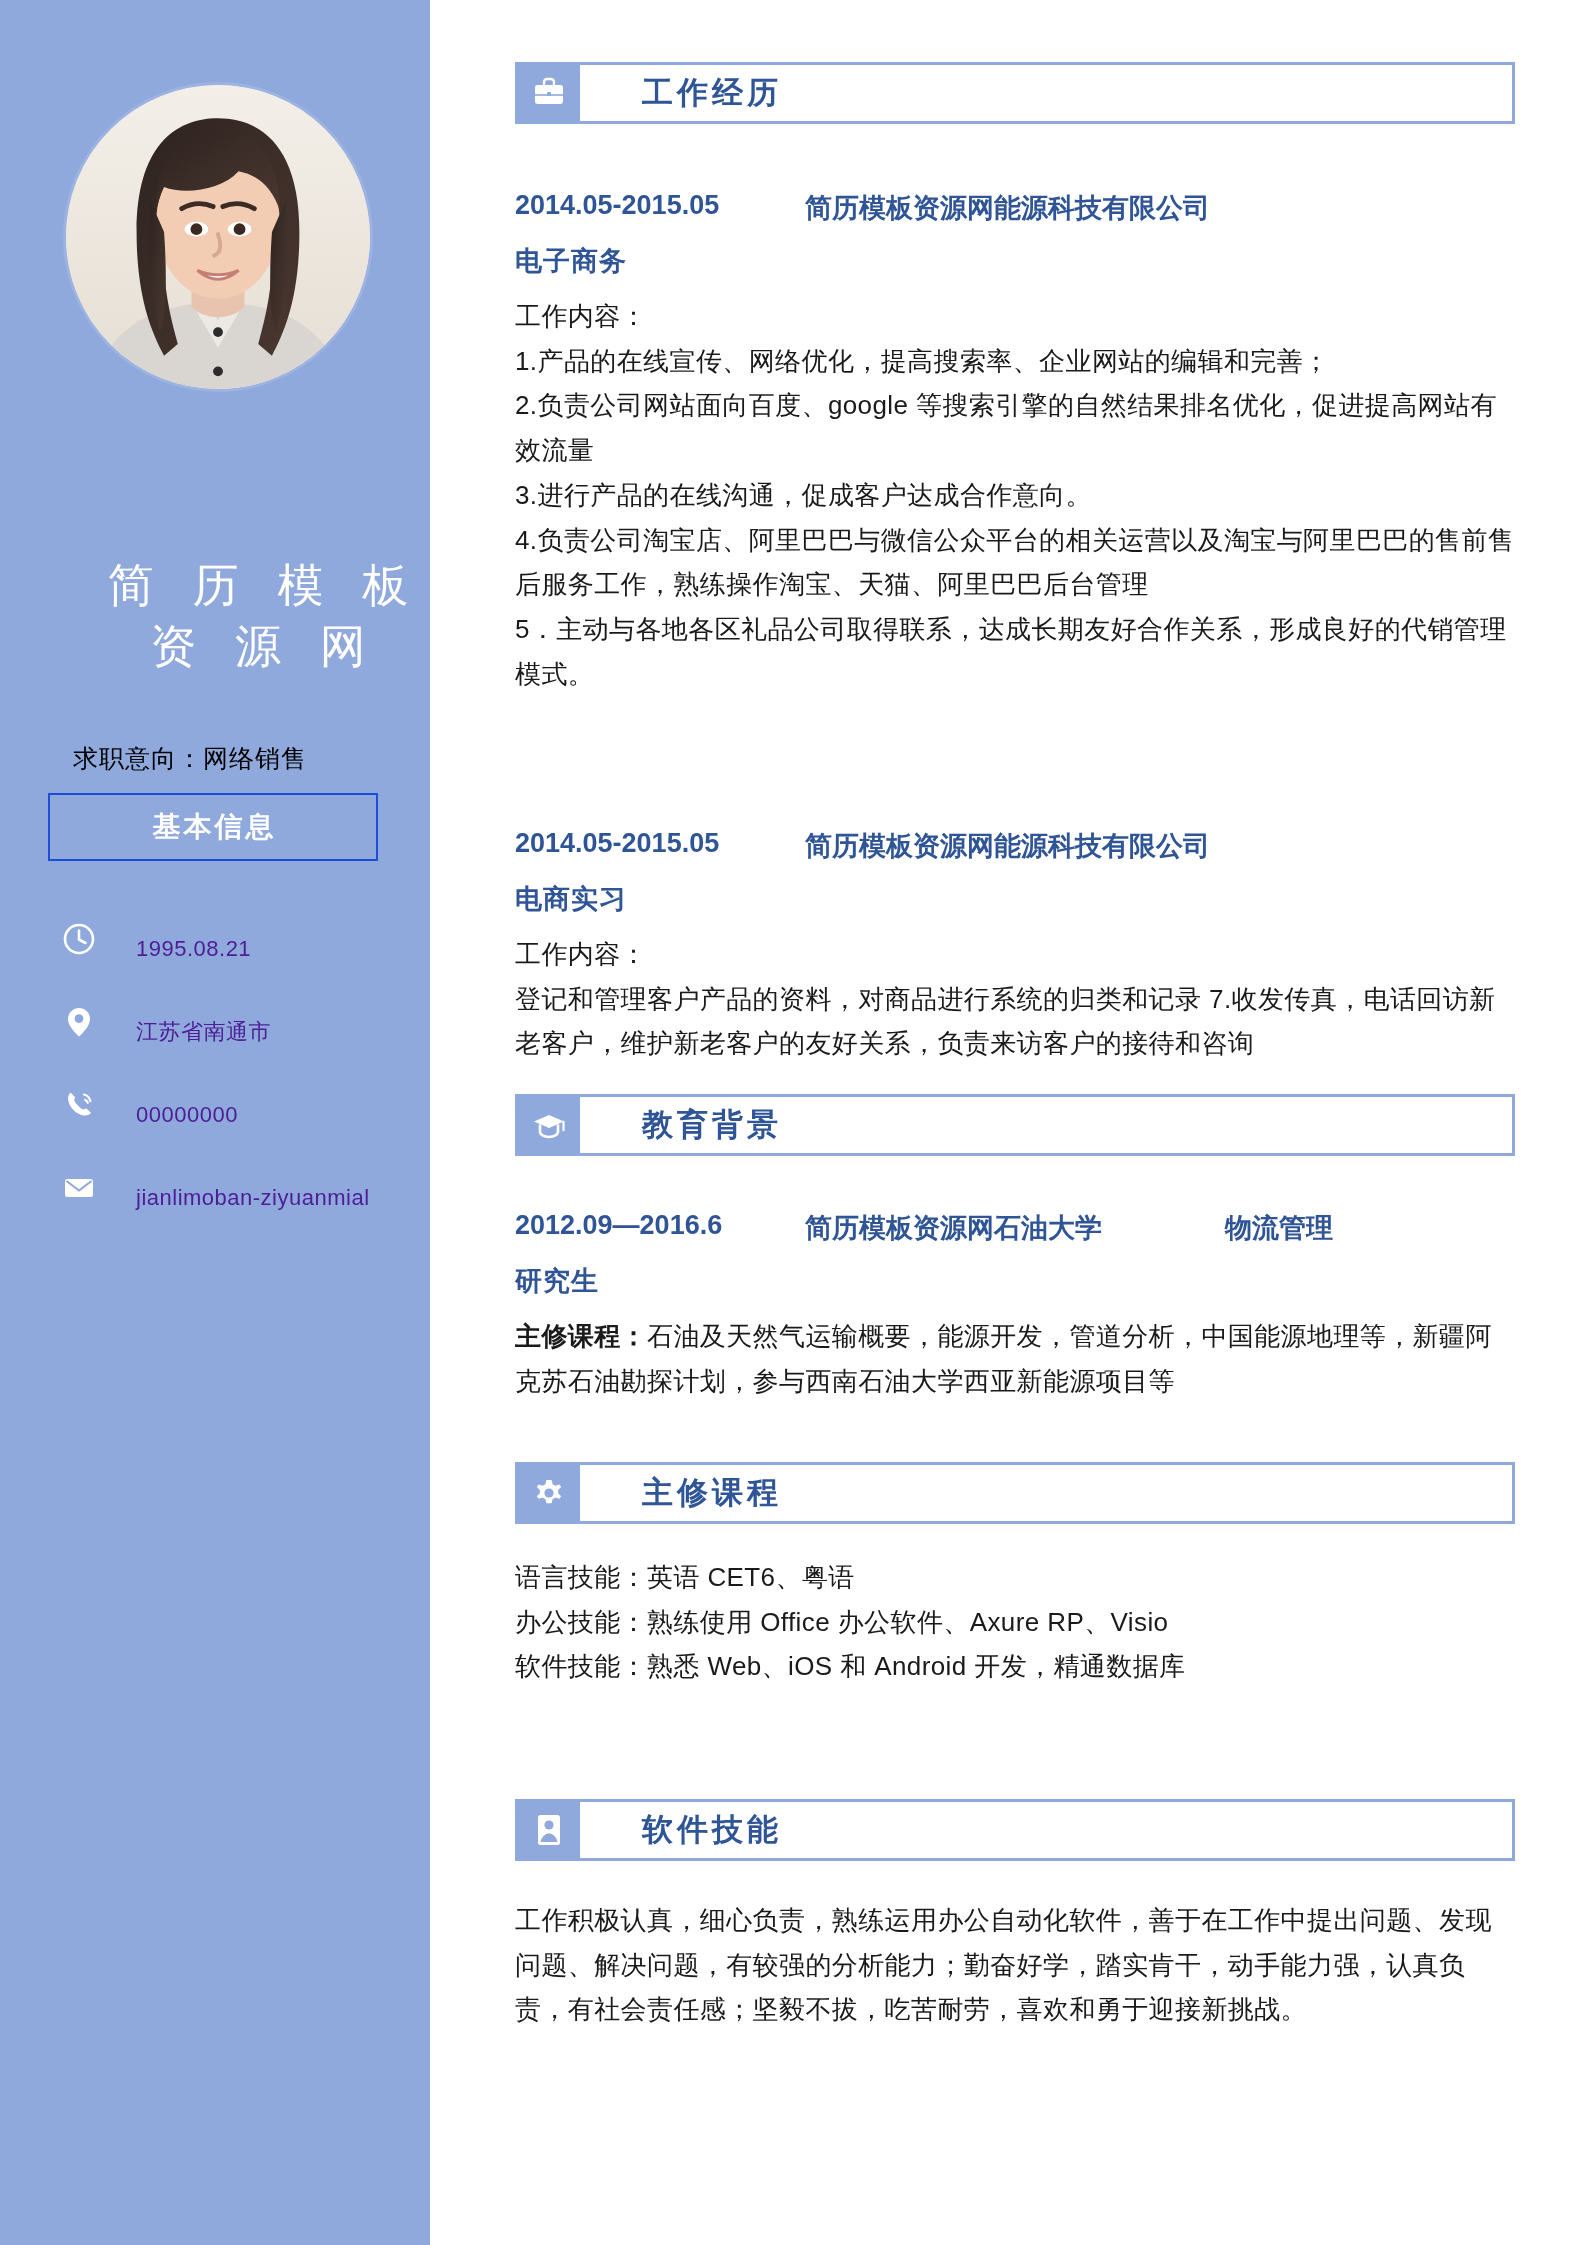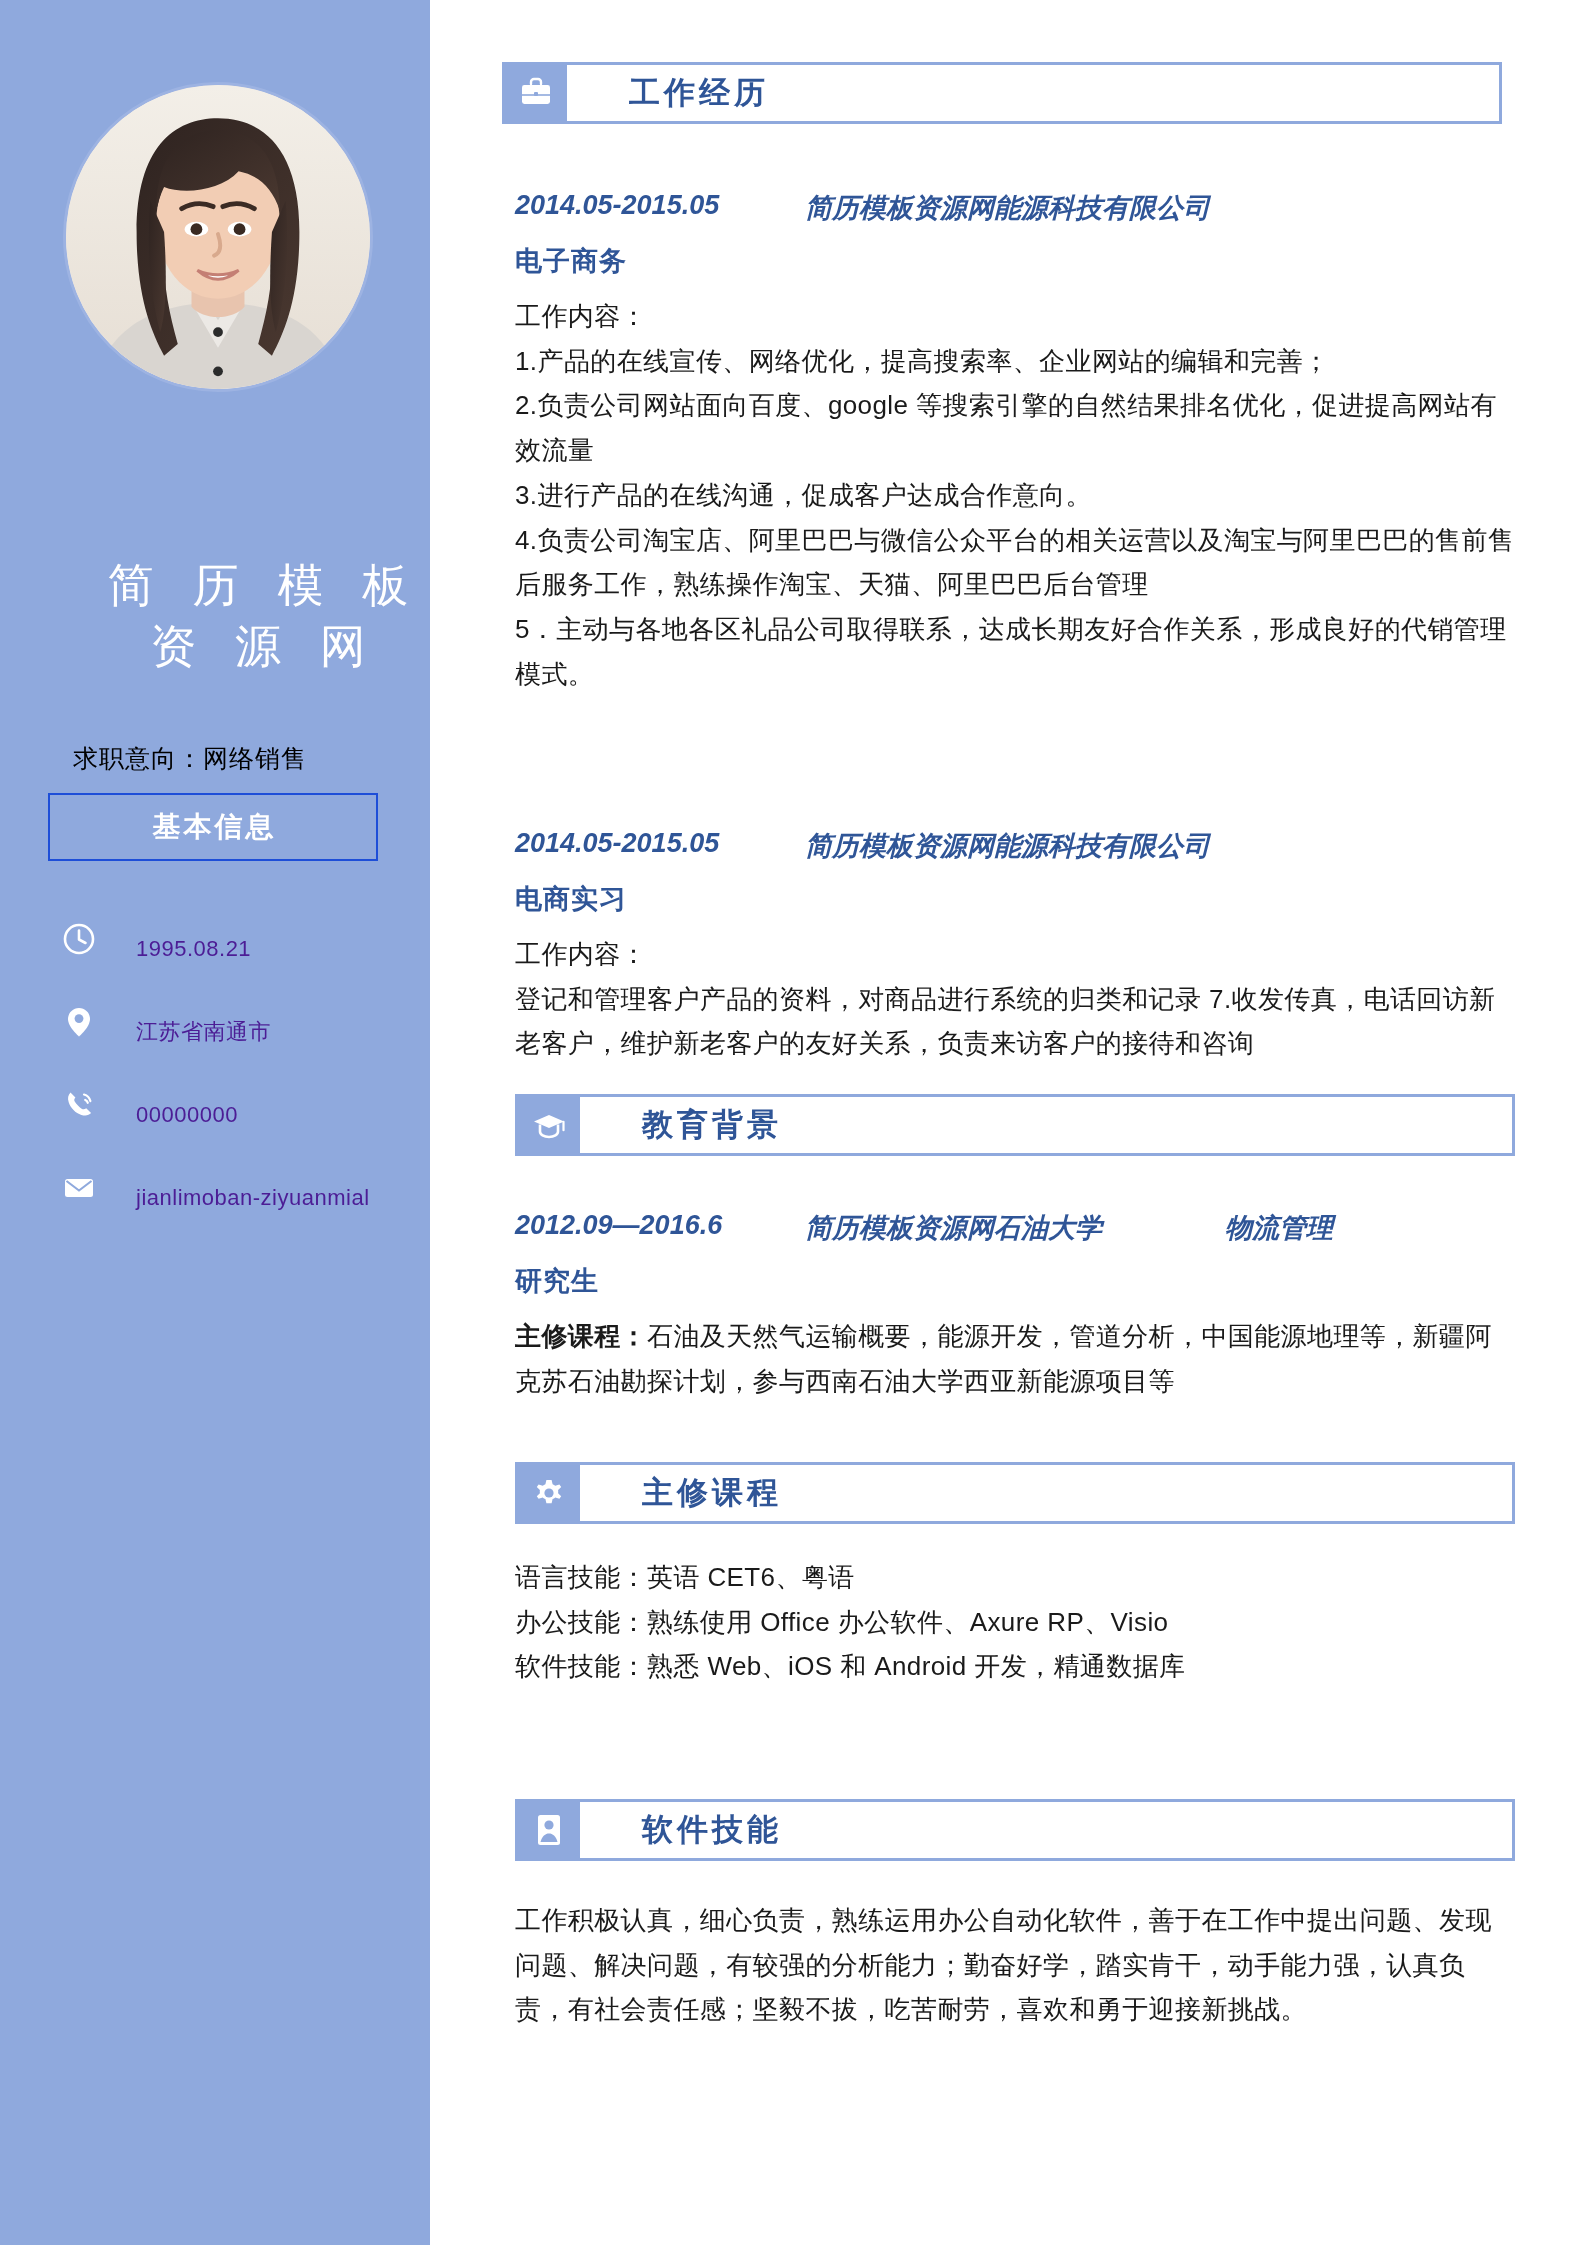--- a/index.html
+++ b/index.html
@@ -157,21 +157,20 @@
   }
 
   
   .entry-head {
     position: absolute;
     display: flex;
     color: #2f5597;
     font-size: 27px;
     font-weight: 700;
     white-space: nowrap;
-    font-style: italic;
   }
   .entry-date { width: 290px; }
   .entry-org  { width: 420px; }
   .entry-major { }
 
   .entry-role {
     position: absolute;
     color: #2f5597;
     font-size: 27px;
     font-weight: 700;
@@ -297,21 +296,21 @@
           </svg>
         </span>
         <span class="contact-text">jianlimoban-ziyuanmial</span>
       </div>
 
     </div>
   </div>
 
   <div class="main">
 
-    <div class="sec-header" style="left:72px; top:62px; width:1000px;">
+    <div class="sec-header" style="left:85px; top:62px; width:1000px;">
       <span class="sec-icon">
         <svg width="40" height="40" viewBox="0 0 40 40">
           <path d="M15 11 v-2 a3 3 0 0 1 3 -3 h4 a3 3 0 0 1 3 3 v2" fill="none" stroke="#ffffff" stroke-width="2.4" stroke-linecap="round"></path>
           <rect x="6" y="12" width="28" height="19" rx="2.4" fill="#ffffff"></rect>
           <rect x="18" y="19" width="4" height="4" rx="1" fill="#8fa9dd"></rect>
           <path d="M6 22 h28" stroke="#8fa9dd" stroke-width="1.6"></path>
         </svg>
       </span>
       <span class="sec-title-plate">
         <span class="sec-title">工作经历</span>

